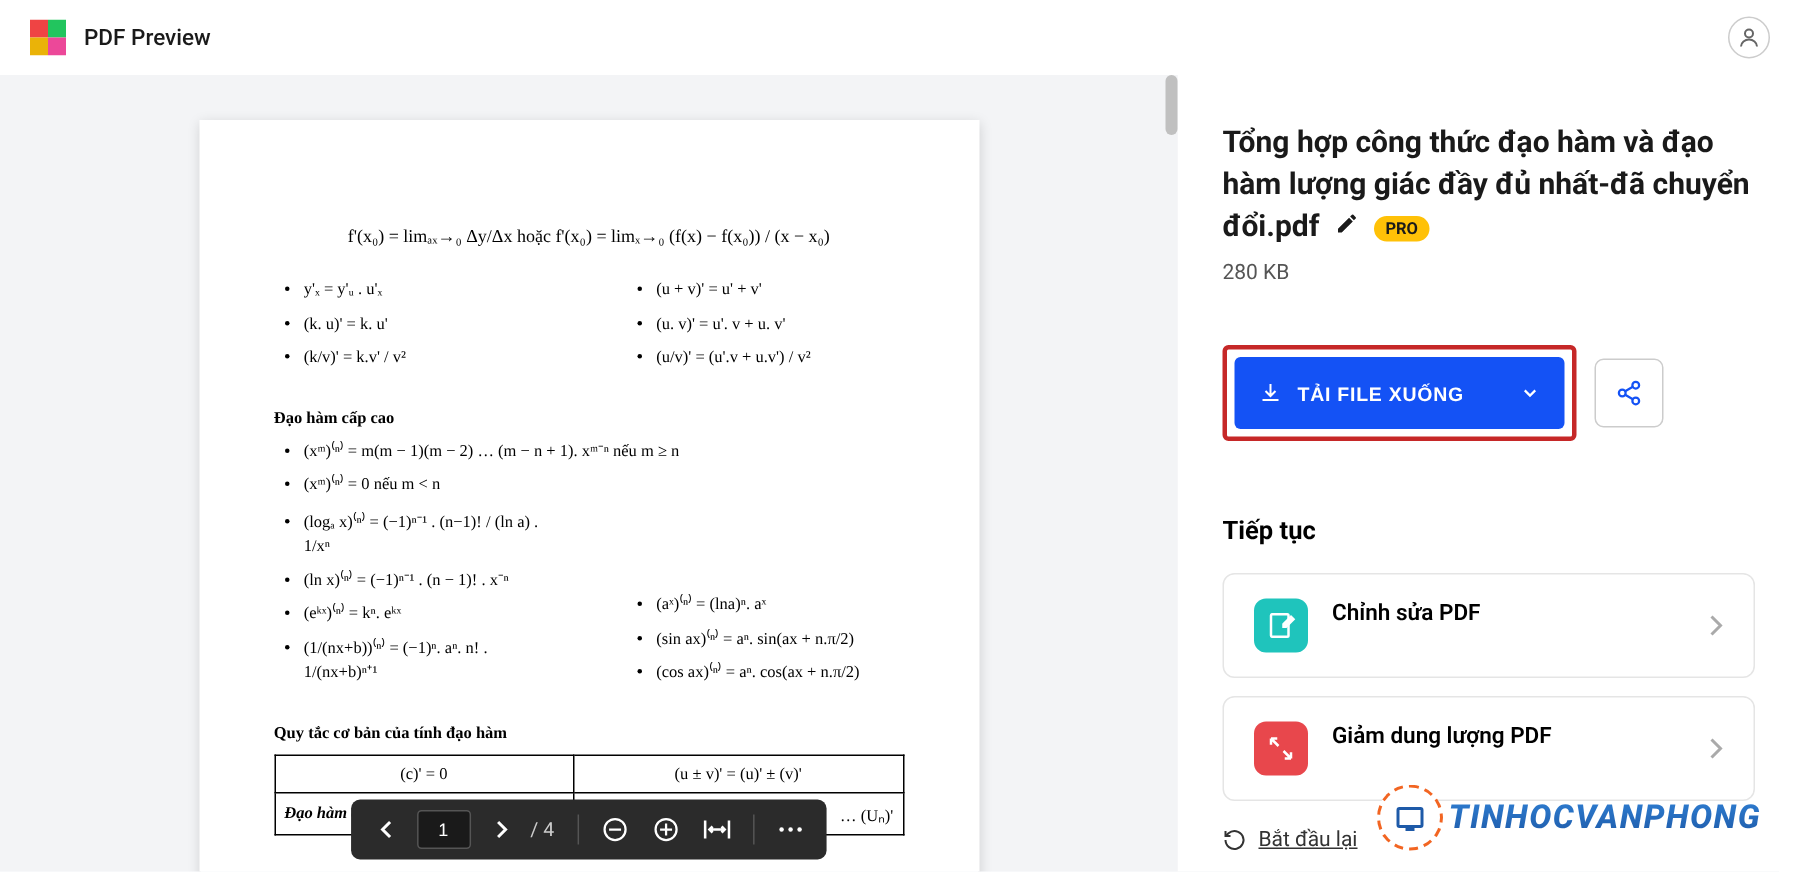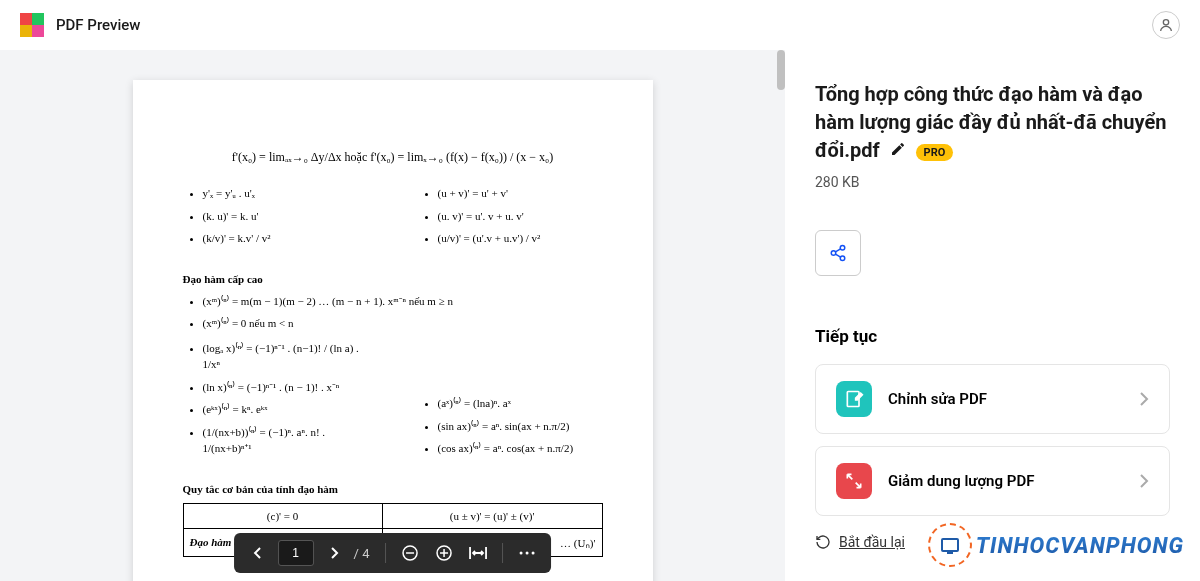--- a/index.html
+++ b/index.html
@@ -30,26 +30,26 @@
 .edit-icon{display:inline-block;margin:0 6px;cursor:pointer;}
 .pro-badge{display:inline-block;background:#ffc107;color:#1a1a1a;font-size:11px;font-weight:700;padding:2px 8px;border-radius:10px;vertical-align:middle;}
 .file-size{font-size:14px;color:#555;margin-top:10px;}
 .action-row{display:flex;gap:12px;margin-top:40px;align-items:center;}
 .download-wrap{border:3px solid #c62828;padding:5px;border-radius:4px;}
 .download-btn{background:#1452f5;color:#fff;border:none;height:48px;width:220px;display:flex;align-items:center;justify-content:space-between;padding:0 16px;border-radius:4px;cursor:pointer;font-size:13px;font-weight:600;letter-spacing:.5px;}
 .download-btn .left{display:flex;align-items:center;gap:10px;}
 .share-btn{width:46px;height:46px;border:1px solid #ccc;border-radius:6px;display:flex;align-items:center;justify-content:center;cursor:pointer;color:#1452f5;}
 .continue{font-size:17px;font-weight:700;margin-top:50px;margin-bottom:18px;}
 .tool-card{display:flex;align-items:center;justify-content:space-between;padding:16px 20px;border:1px solid #e5e5e5;border-radius:8px;margin-bottom:12px;cursor:pointer;}
-.tool-left{display:flex;align-items:center;gap:16px;}
+.tool-left{display:flex;gap:16px;}
 .tool-icon{width:36px;height:36px;border-radius:8px;display:flex;align-items:center;justify-content:center;}
 .tool-label{font-size:15px;font-weight:600;}
 .chev{color:#aaa;}
 .restart{display:flex;align-items:flex-start;gap:8px;margin-top:6px;cursor:pointer;color:#333;font-size:14px;}
-.watermark{position:absolute;bottom:14px;right:16px;display:flex;align-items:center;gap:4px;z-index:20;}
+.watermark{position:absolute;bottom:14px;right:26px;display:flex;align-items:center;gap:4px;z-index:20;}
 .wm-icon{width:44px;height:44px;border:2px dashed #f26522;border-radius:50%;display:flex;align-items:center;justify-content:center;color:#1e5aa8;background:#fff;}
 .wm-text{font-size:22px;font-weight:800;font-style:italic;letter-spacing:1px;background:linear-gradient(180deg,#2e7dd1 0%,#1e5aa8 100%);-webkit-background-clip:text;color:transparent;}
 .scroll-ind{position:absolute;right:0;top:0;width:8px;height:100%;background:#f3f4f6;}
 .scroll-ind::before{content:'';position:absolute;top:0;right:0;width:8px;height:40px;background:#c0c0c0;border-radius:4px;}
 </style>
 </head>
 <body>
 
 <div class="header">
   <div class="header-left">
@@ -173,20 +173,33 @@
     <div>
       <span class="file-title">Tổng hợp công thức đạo hàm và đạo hàm lượng giác đầy đủ nhất-đã chuyển đổi.pdf</span>
       <span class="edit-icon"><svg width="16" height="16" viewBox="0 0 24 24" fill="#1a1a1a">
             <path d="M3 17.25V21h3.75L17.81 9.94l-3.75-3.75L3 17.25zM20.71 7.04a1 1 0 0 0 0-1.41l-2.34-2.34a1 1 0 0 0-1.41 0l-1.83 1.83 3.75 3.75 1.83-1.83z"></path>
           </svg></span>
       <span class="pro-badge">PRO</span>
     </div>
     <div class="file-size">280 KB</div>
 
     <div class="action-row">
+      <div class="download-wrap">
+        <button class="download-btn">
+          <span class="left">
+            <svg width="16" height="16" viewBox="0 0 24 24" fill="none" stroke="#fff" stroke-width="2">
+                <path d="M12 3v12m-5-5 5 5 5-5M4 19h16"></path>
+              </svg>
+            <span>TẢI FILE XUỐNG</span>
+          </span>
+          <svg width="14" height="14" viewBox="0 0 24 24" fill="none" stroke="#fff" stroke-width="2.5">
+              <path d="M6 9l6 6 6-6"></path>
+            </svg>
+        </button>
+      </div>
       <div class="share-btn">
         <svg width="18" height="18" viewBox="0 0 24 24" fill="none" stroke="#1452f5" stroke-width="2">
             <circle cx="18" cy="5" r="3"></circle>
             <circle cx="6" cy="12" r="3"></circle>
             <circle cx="18" cy="19" r="3"></circle>
             <path d="M8.6 10.5l6.8-4M8.6 13.5l6.8 4"></path>
           </svg>
       </div>
     </div>
 

